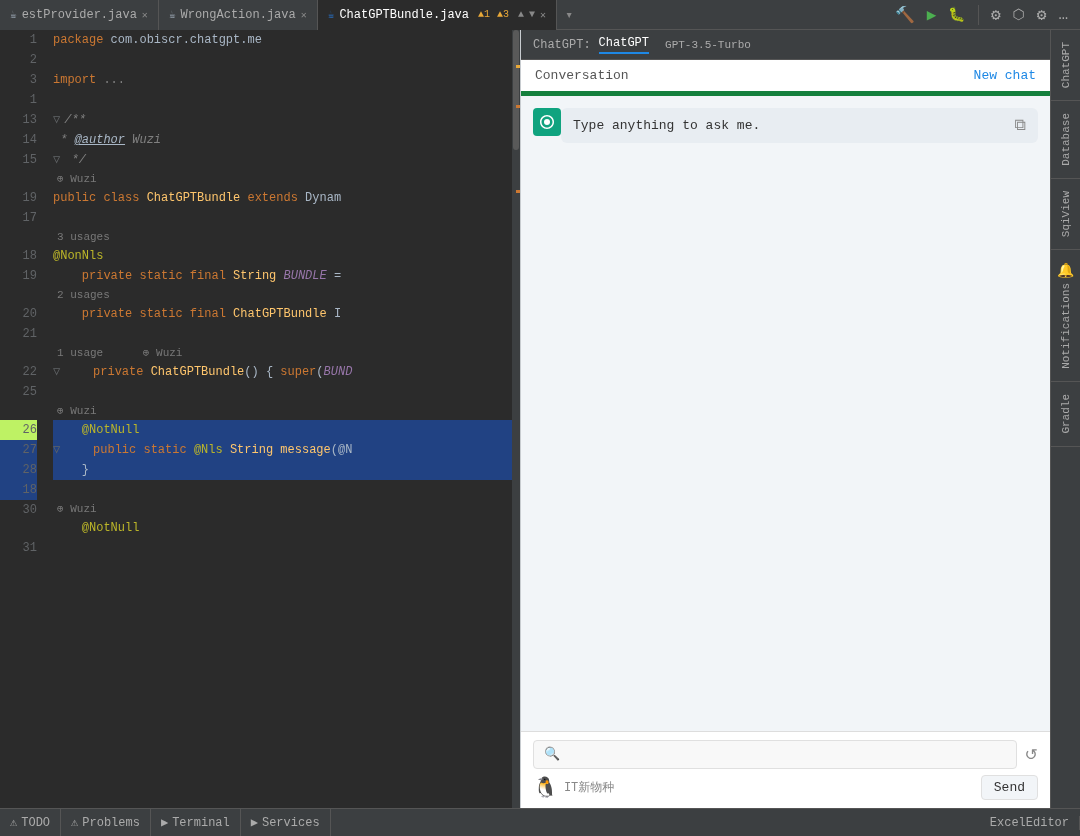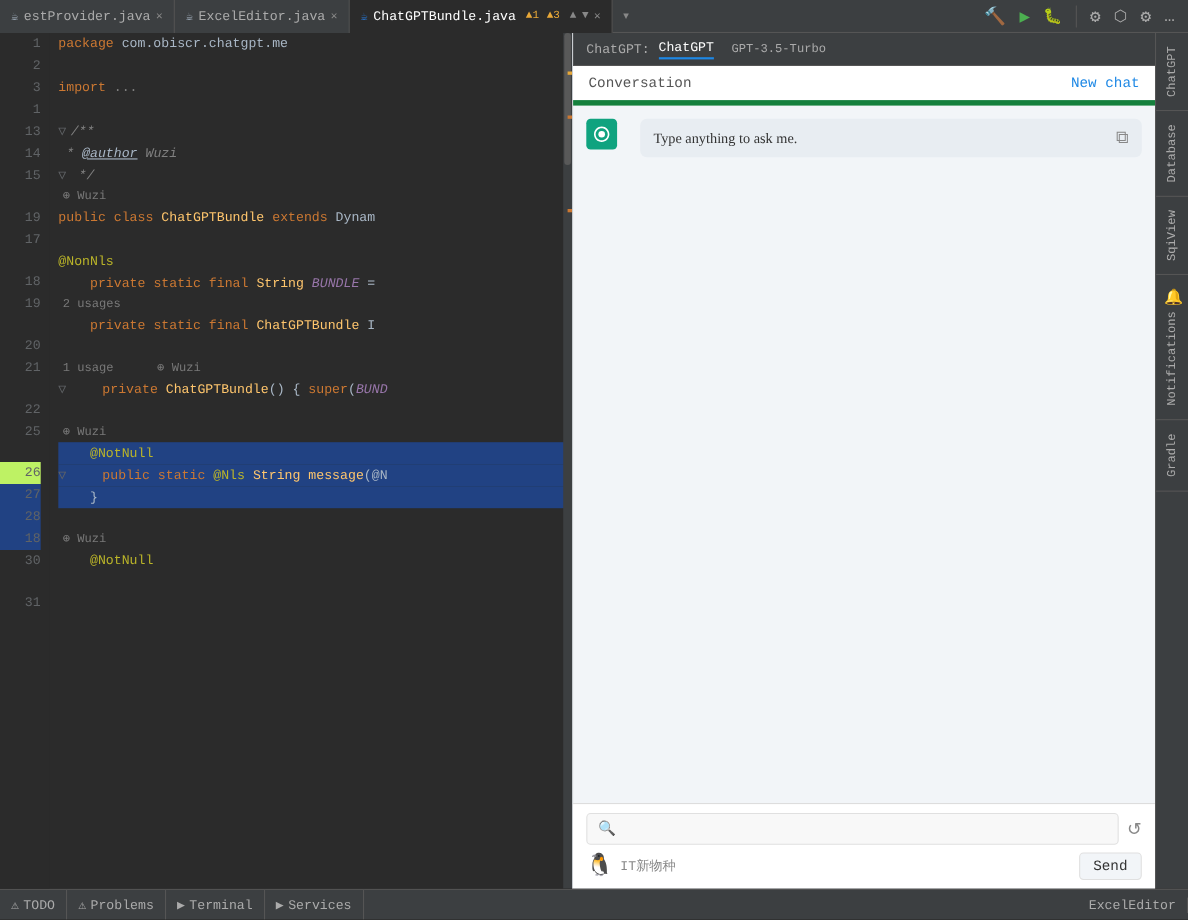--- a/index.html
+++ b/index.html
@@ -42,21 +42,21 @@
     
     .editor-scrollbar { position: absolute; right: 0; top: 0; bottom: 0; width: 8px; background: #3c3f41; }
     .scrollbar-thumb { position: absolute; right: 1px; width: 6px; background: #595959; border-radius: 3px; }
     .marker-line { position: absolute; right: 0; width: 4px; height: 3px; background: #e8a838; }
 
     
     .chat-panel { width: 530px; background: #f2f5f8; display: flex; flex-direction: column; border-left: 1px solid #c8ccd0; flex-shrink: 0; }
     .new-chat-btn { font-size: 13px; color: #1e88e5; cursor: pointer; background: none; border: none; font-family: inherit; }
 
     .chat-messages { flex: 1; padding: 12px; overflow-y: auto; }
-    .message-bubble { display: flex; gap: 21px; margin-bottom: 2px; font-family: Liberation Serif, serif; }
+    .message-bubble { display: flex; gap: 0; margin-bottom: 2px; }
     .message-avatar { width: 28px; height: 28px; border-radius: 4px; background: #10a37f; display: flex; align-items: center; justify-content: center; flex-shrink: 0; color: white; font-size: 14px; }
     .message-content { background: #e8edf2; border-radius: 6px; padding: 8px 12px; font-size: 13px; color: #333; flex: 1; display: flex; align-items: center; justify-content: space-between; }
     .copy-btn { color: #888; cursor: pointer; font-size: 16px; }
 
     .chat-input-area { background: #fff; border-top: 1px solid #ddd; padding: 8px 12px; display: flex; flex-direction: column; gap: 6px; }
     .chat-input-row { display: flex; align-items: center; gap: 8px; }
     .chat-input { flex: 1; background: #f8f8f8; border: 1px solid #e0e0e0; border-radius: 4px; padding: 6px 10px; font-size: 13px; color: #333; outline: none; font-family: inherit; }
     .chat-send-btn { background: #f2f5f8; border: 1px solid #e0e0e0; border-radius: 4px; padding: 4px 12px; font-size: 13px; color: #333; cursor: pointer; font-family: inherit; }
     .chat-actions-row { display: flex; align-items: center; justify-content: space-between; }
     .chat-brand { display: flex; align-items: center; gap: 6px; }
@@ -87,21 +87,21 @@
 <div class="main-container">
 
   <div class="tab-bar">
     <div class="tab">
       <span style="color:#a9b7c6; font-size:11px;">☕</span>
       <span>estProvider.java</span>
       <span class="close-btn">✕</span>
     </div>
     <div class="tab">
       <span style="color:#a9b7c6; font-size:11px;">☕</span>
-      <span>ExcelEditor.java</span>
+      <span>WrongAction.java</span>
       <span class="close-btn">✕</span>
     </div>
     <div class="tab active">
       <span style="color:#287bde; font-size:11px;">☕</span>
       <span>ChatGPTBundle.java</span>
       <span style="color:#e8a838; font-size:10px; margin-left:4px;">▲<span>1</span></span>
       <span style="color:#e8a838; font-size:10px; margin-left:2px;">▲<span>3</span></span>
       <span style="color:#888; margin-left:4px; font-size:10px;">▲</span>
       <span style="color:#888; font-size:10px;">▼</span>
       <span class="close-btn">✕</span>
@@ -183,20 +183,23 @@
           <div class="meta-line">
             <span style="color:#787878; font-size:11px;">⊕ Wuzi</span>
           </div>
 
           <div class="code-line">
             <span class="kw">public</span><span class="white"> </span><span class="kw">class</span><span class="white"> </span><span class="cls">ChatGPTBundle</span><span class="white"> </span><span class="kw">extends</span><span class="white"> Dynam</span>
           </div>
 
           <div class="code-line"></div>
 
+          <div class="meta-line">
+            <span style="color:#787878; font-size:11px;">3 usages</span>
+          </div>
 
           <div class="code-line">
             <span class="ann">@NonNls</span>
           </div>
 
           <div class="code-line">
             <span class="white">    </span><span class="kw">private</span><span class="white"> </span><span class="kw">static</span><span class="white"> </span><span class="kw">final</span><span class="white"> </span><span class="cls">String</span><span class="white"> </span><span class="purple italic">BUNDLE</span><span class="white"> =</span>
           </div>
 
           <div class="meta-line">

